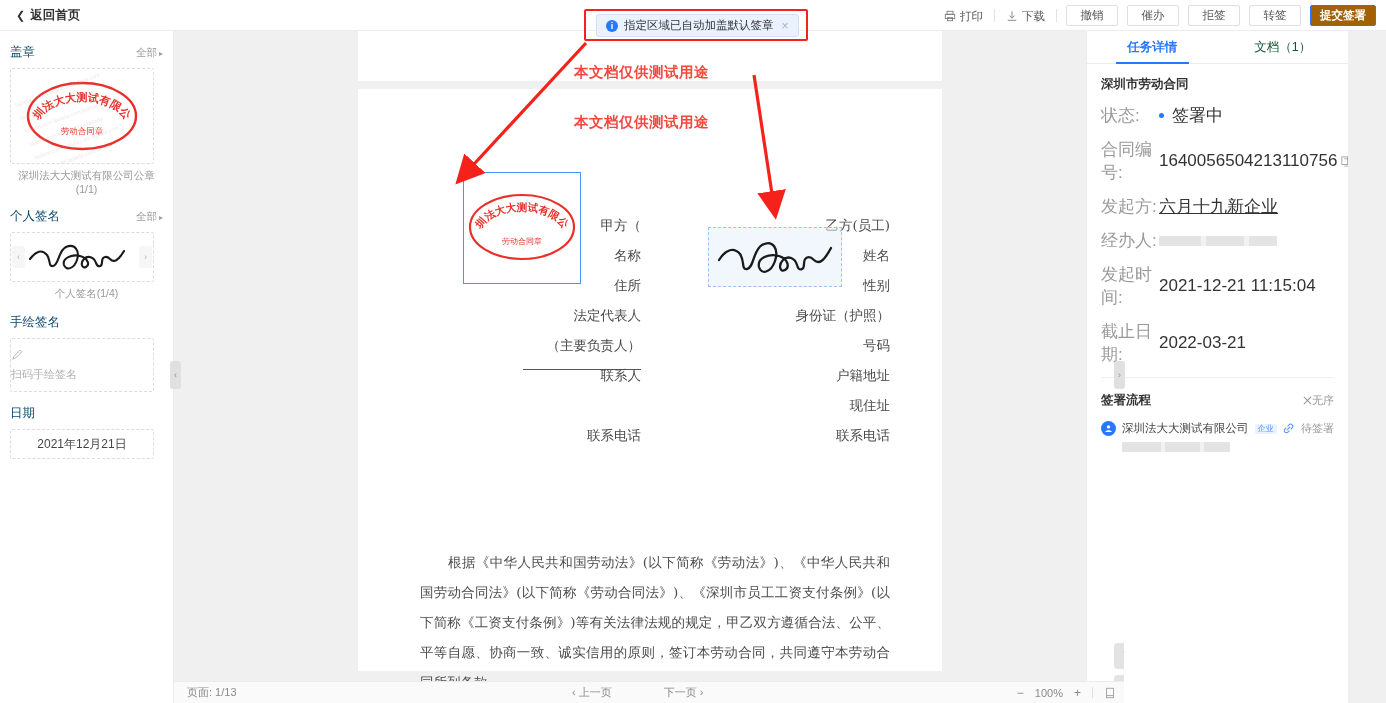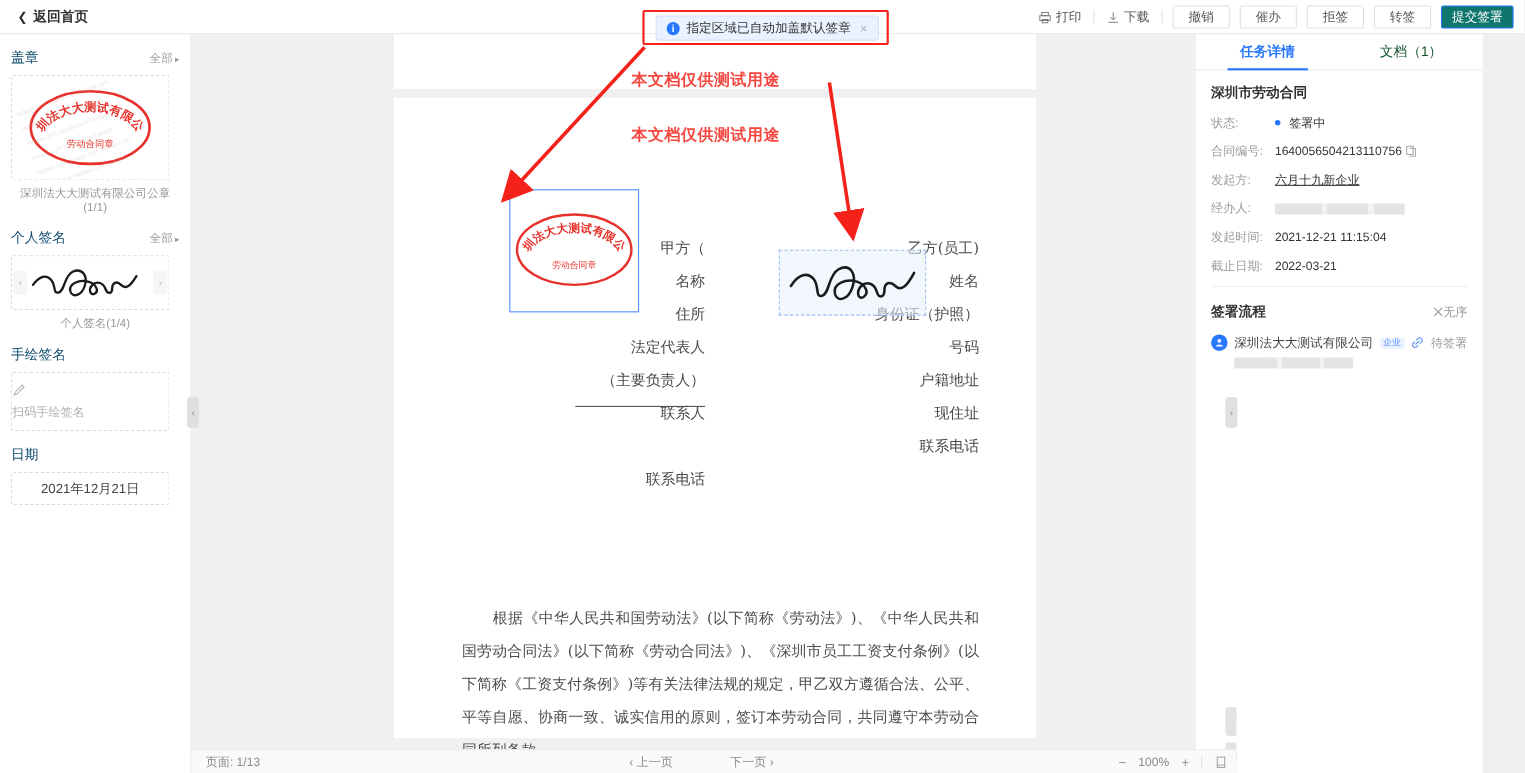--- a/index.html
+++ b/index.html
@@ -37,22 +37,22 @@
     height: 20px; line-height: 20px;
   }
   .tb-sep { width: 1px; height: 13px; background: #e2e2e2; }
   .tb-btn {
     min-width: 52px; height: 21px; border: 1px solid #dcdfe6; border-radius: 2px;
     background: #fff; color: #555; font-size: 11.5px;
     display: flex; align-items: center; justify-content: center;
     margin-left: 9px; cursor: pointer;
   }
   .tb-btn.primary {
-    background: #0f766e; border-color: #2878ff; color: #fff;
-    min-width: 66px; font-weight: normal;
+    background: #a16207; border-color: #2878ff; color: #fff;
+    min-width: 66px; font-weight: bold;
   }
   .icon-svg { display: block; }
 
   
   .leftbar {
     position: absolute; top: 31px; left: 0; width: 174px; height: 672px;
     background: #fff; border-right: 1px solid #ececec;
     overflow: hidden; padding: 0 10px;
   }
   .panel-head {
@@ -199,21 +199,21 @@
     flex: 1; display: flex; align-items: center; justify-content: center;
     font-size: 12.5px; color: #14532d; cursor: pointer; position: relative;
   }
   .tab.active { color: #2878ff; font-weight: bold; }
   .tab.active::after {
     content: ""; position: absolute; left: 22%; right: 22%; bottom: -1px;
     height: 2px; background: #2878ff;
   }
   .rs-body { padding: 12px 14px 0 14px; }
   .rs-title { font-size: 12.5px; font-weight: bold; color: #333; margin-bottom: 11px; }
-  .kv { display: flex; font-size: 11px; margin-bottom: 11px; align-items: center; }
+  .kv { display: flex; font-size: 17px; margin-bottom: 11px; align-items: center; }
   .kv .k { color: #9a9a9a; width: 58px; flex: none; }
   .kv .v { color: #333; display: flex; align-items: center; gap: 4px; }
   .kv .v.link { color: #333; text-decoration: underline; }
   .dot-blue {
     width: 5px; height: 5px; border-radius: 50%; background: #2878ff;
     display: inline-block; margin-right: 4px;
   }
   .blur-bar {
     height: 10px; border-radius: 1px;
     background: linear-gradient(90deg,#e4e4e4 0 36%, #f2f2f2 36% 40%, #e4e4e4 40% 72%, #f2f2f2 72% 76%, #e4e4e4 76% 100%);
@@ -457,20 +457,24 @@
         <div class="fcol">
           <div class="fline">
               <span class="flabel">乙方(员工)</span>
               <span class="frule none"></span>
             </div>
           <div class="fline">
               <span class="flabel">姓名</span>
               <span class="frule"></span>
             </div>
           <div class="fline">
+              <span class="flabel">性别</span>
+              <span class="frule"></span>
+            </div>
+          <div class="fline">
               <span class="flabel">身份证（护照）</span>
               <span class="frule none"></span>
             </div>
           <div class="fline">
               <span class="flabel">号码</span>
               <span class="frule"></span>
             </div>
           <div class="fline">
               <span class="flabel">户籍地址</span>
               <span class="frule"></span>

